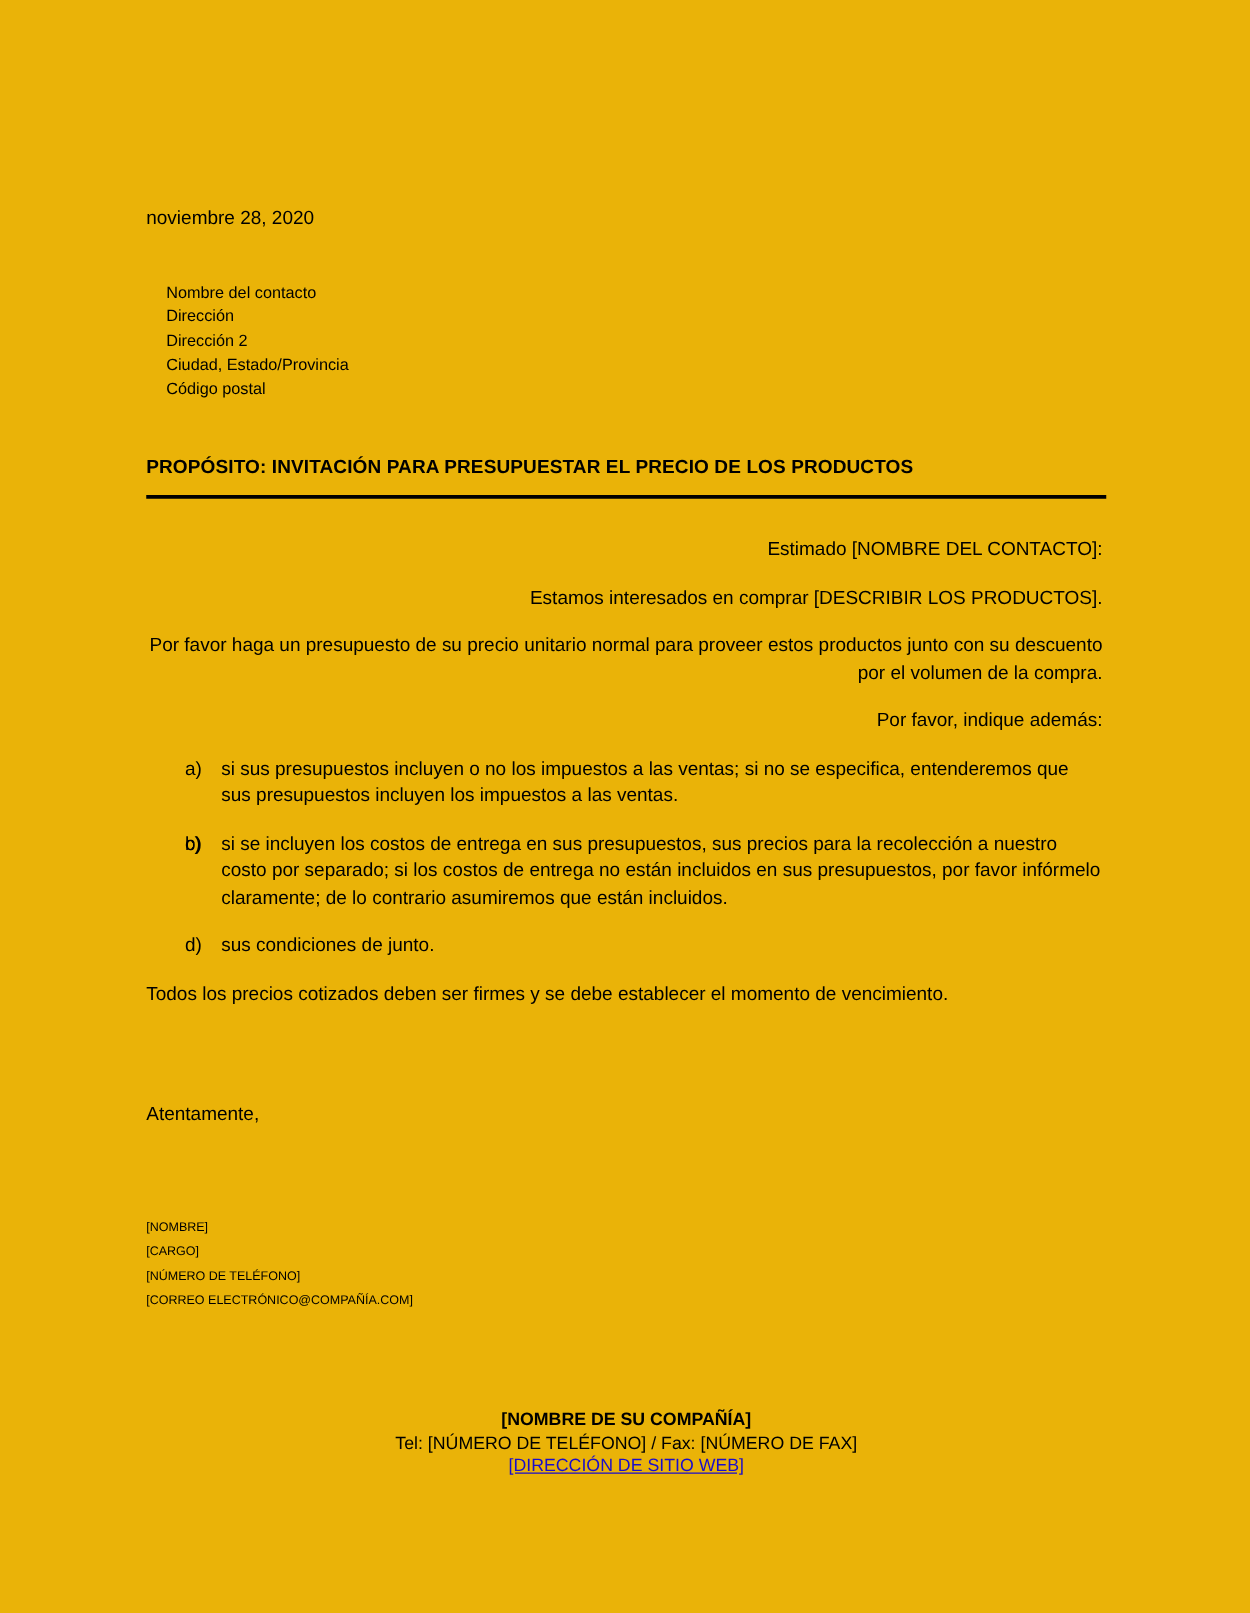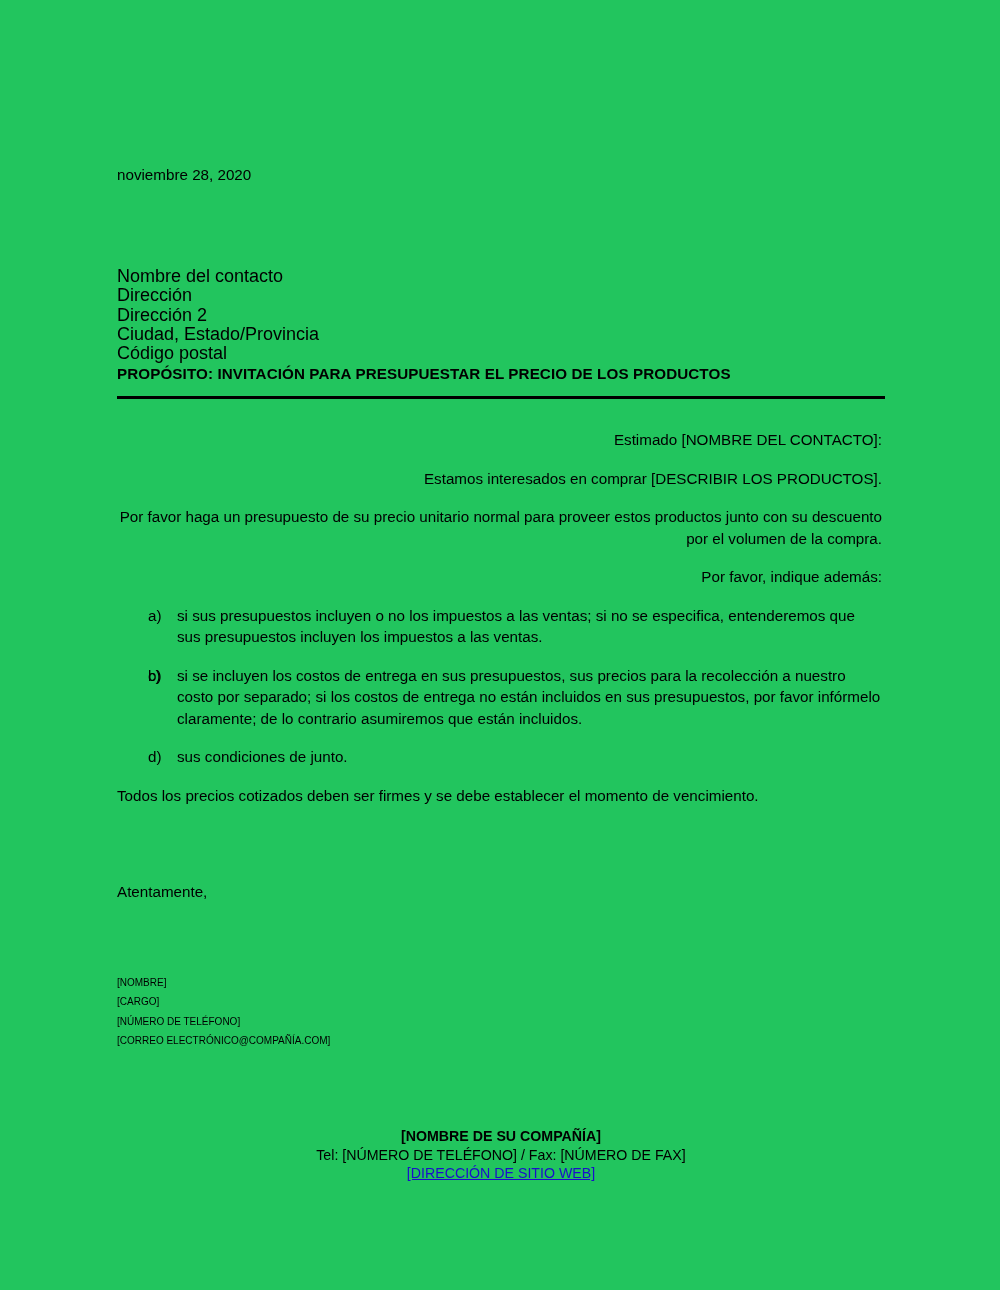--- a/index.html
+++ b/index.html
@@ -11,21 +11,21 @@
     width: 1000px;
     height: 1290px;
     font-family: "Liberation Sans", sans-serif;
     color: #000000;
     -webkit-font-smoothing: antialiased;
   }
   .page {
     position: relative;
     width: 1000px;
     height: 1290px;
-    background: #22c55e;
+    background: #eab308;
     box-sizing: border-box;
     overflow: hidden;
   }
   .content {
     position: absolute;
     left: 117px;
     top: 0;
     width: 768px;
   }
 
@@ -33,24 +33,23 @@
   .date-block {
     position: absolute;
     top: 165px;
     left: 0;
     font-size: 15.2px;
     line-height: 19px;
   }
   .address-block {
     position: absolute;
     top: 224px;
-    left: 0;
-    font-size: 18px;
+    left: 16px;
+    font-size: 13px;
     line-height: 19.3px;
-    margin-top: 43px;
   }
   .address-line {
     white-space: pre;
   }
 
   
   .subject {
     position: absolute;
     top: 365px;
     left: 0;

